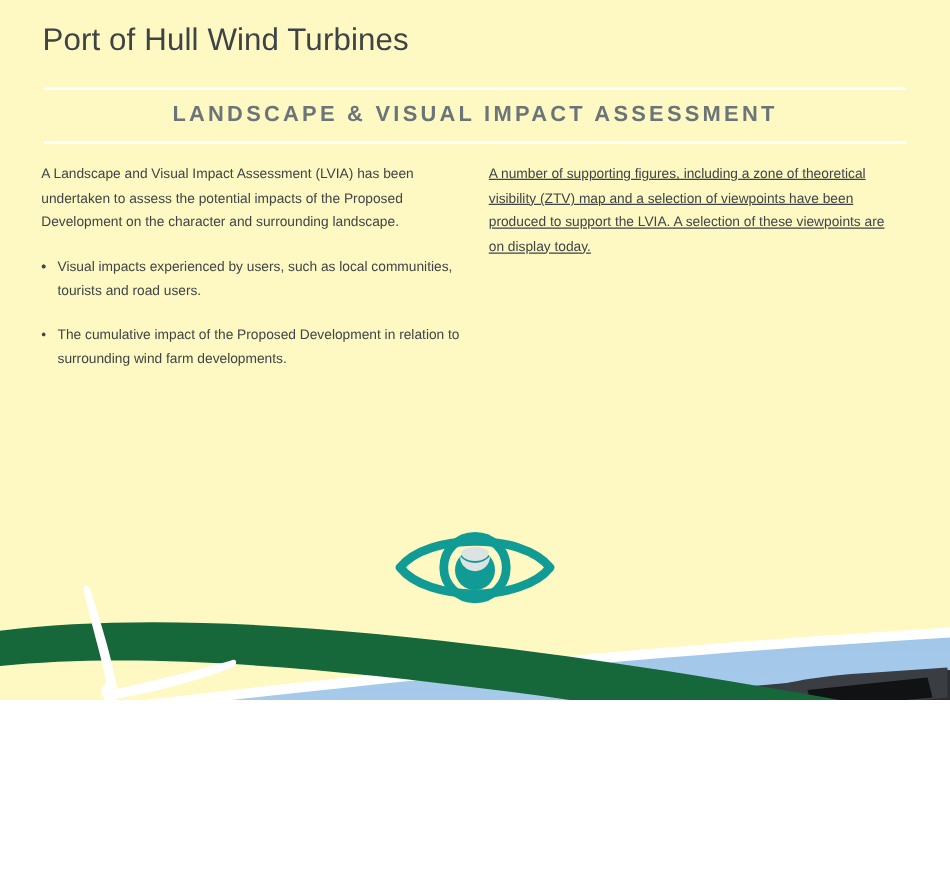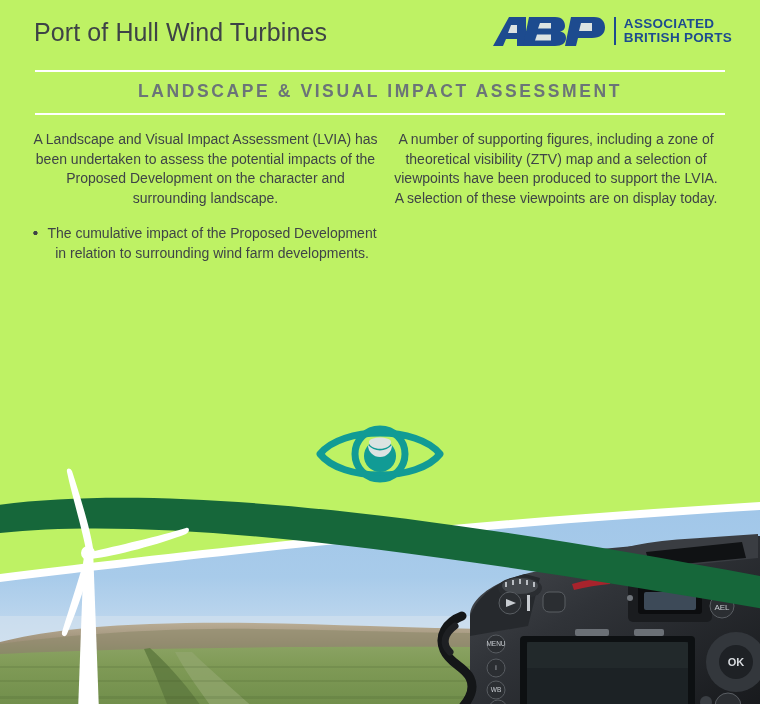--- a/index.html
+++ b/index.html
@@ -3,23 +3,23 @@
 <meta charset="utf-8">
 <style>
   html, body {
     margin: 0;
     padding: 0;
     background: #ffffff;
   }
   #board {
     position: relative;
     width: 760px;
-    height: 704px;
+    height: 560px;
     overflow: hidden;
-    background: #bef264;
+    background: #fef9c3;
     font-family: "Liberation Sans", sans-serif;
     -webkit-font-smoothing: antialiased;
   }
 
   
   .header {
     position: absolute;
     left: 0; top: 0;
     width: 760px;
     height: 62px;
@@ -88,26 +88,25 @@
     font-weight: bold;
     letter-spacing: 2.6px;
     color: #6b7478;
     white-space: nowrap;
   }
 
   
   .col {
     position: absolute;
     color: #3f4447;
-    font-size: 14px;
+    font-size: 11px;
     line-height: 19.5px;
-    text-align: center;
   }
   .col-left  { left: 33px;  top: 130px; width: 345px; }
-  .col-right { left: 391px; top: 130px; width: 330px; }
+  .col-right { left: 391px; top: 130px; width: 330px; text-decoration: underline; }
 
   .para { margin: 0 0 0 0; }
 
   .bullets {
     list-style: none;
     margin: 16px 0 0 0;
     padding: 0;
   }
   .bullets li {
     position: relative;
@@ -143,58 +142,35 @@
 </style>
 </head>
 <body>
 
 <div id="board">
 
   <div class="header">
 
     <div class="page-title">Port of Hull Wind Turbines</div>
 
-    <div class="logo">
-      <svg class="logo-mark" width="112" height="33" viewBox="0 0 112 33" aria-hidden="true">
-
-        <g fill="#1d4b8f">
-
-          <polygon points="16,2 33,2 33,31 24,31 24,24 13,24 10,31 0,31"></polygon>
-          <polygon points="18,10 24,10 24,18 15,18" fill="#dce3e2"></polygon>
-
-          <path d="M36,2 L62,2 C70,2 72,7 72,11 C72,14.5 69.5,16 67,16.6
-                   C70.5,17.2 73,19 73,23 C73,28 69,31 62,31 L30,31 Z"></path>
-          <polygon points="47,8 58,8 58,13.5 45,13.5" fill="#dce3e2"></polygon>
-          <polygon points="44,19.5 58,19.5 58,25.5 42,25.5" fill="#dce3e2"></polygon>
-
-          <path d="M78,2 L101,2 C109,2 112,7 112,12.5 C112,19 107,23 99,23
-                   L85,23 L83,31 L72,31 Z"></path>
-          <polygon points="88,8 99,8 99,16 86,16" fill="#dce3e2"></polygon>
-        </g>
-      </svg>
-      <div class="logo-rule"></div>
-      <div class="logo-words">
-        <span>ASSOCIATED</span>
-        <span>BRITISH PORTS</span>
-      </div>
-    </div>
   </div>
 
   <div class="rule rule-top"></div>
   <div class="section-title">LANDSCAPE &amp; VISUAL IMPACT ASSESSMENT</div>
   <div class="rule rule-bottom"></div>
 
   <div class="col col-left">
     <p class="para">A Landscape and Visual Impact Assessment (LVIA) has been undertaken to assess the potential impacts of the Proposed Development on the character and surrounding landscape.</p>
     <ul class="bullets">
       <li>
         <span class="dot">•</span>
       </li>
       <li>
         <span class="dot">•</span>
+        <span>Visual impacts experienced by users, such as local communities, tourists and road users.</span>
       </li>
       <li>
         <span class="dot">•</span>
         <span>The cumulative impact of the Proposed Development in relation to surrounding wind farm developments.</span>
       </li>
     </ul>
   </div>
 
   <div class="col col-right">
     <p class="para">A number of supporting figures, including a zone of theoretical visibility (ZTV) map and a selection of viewpoints have been produced to support the LVIA. A selection of these viewpoints are on display today.</p>

